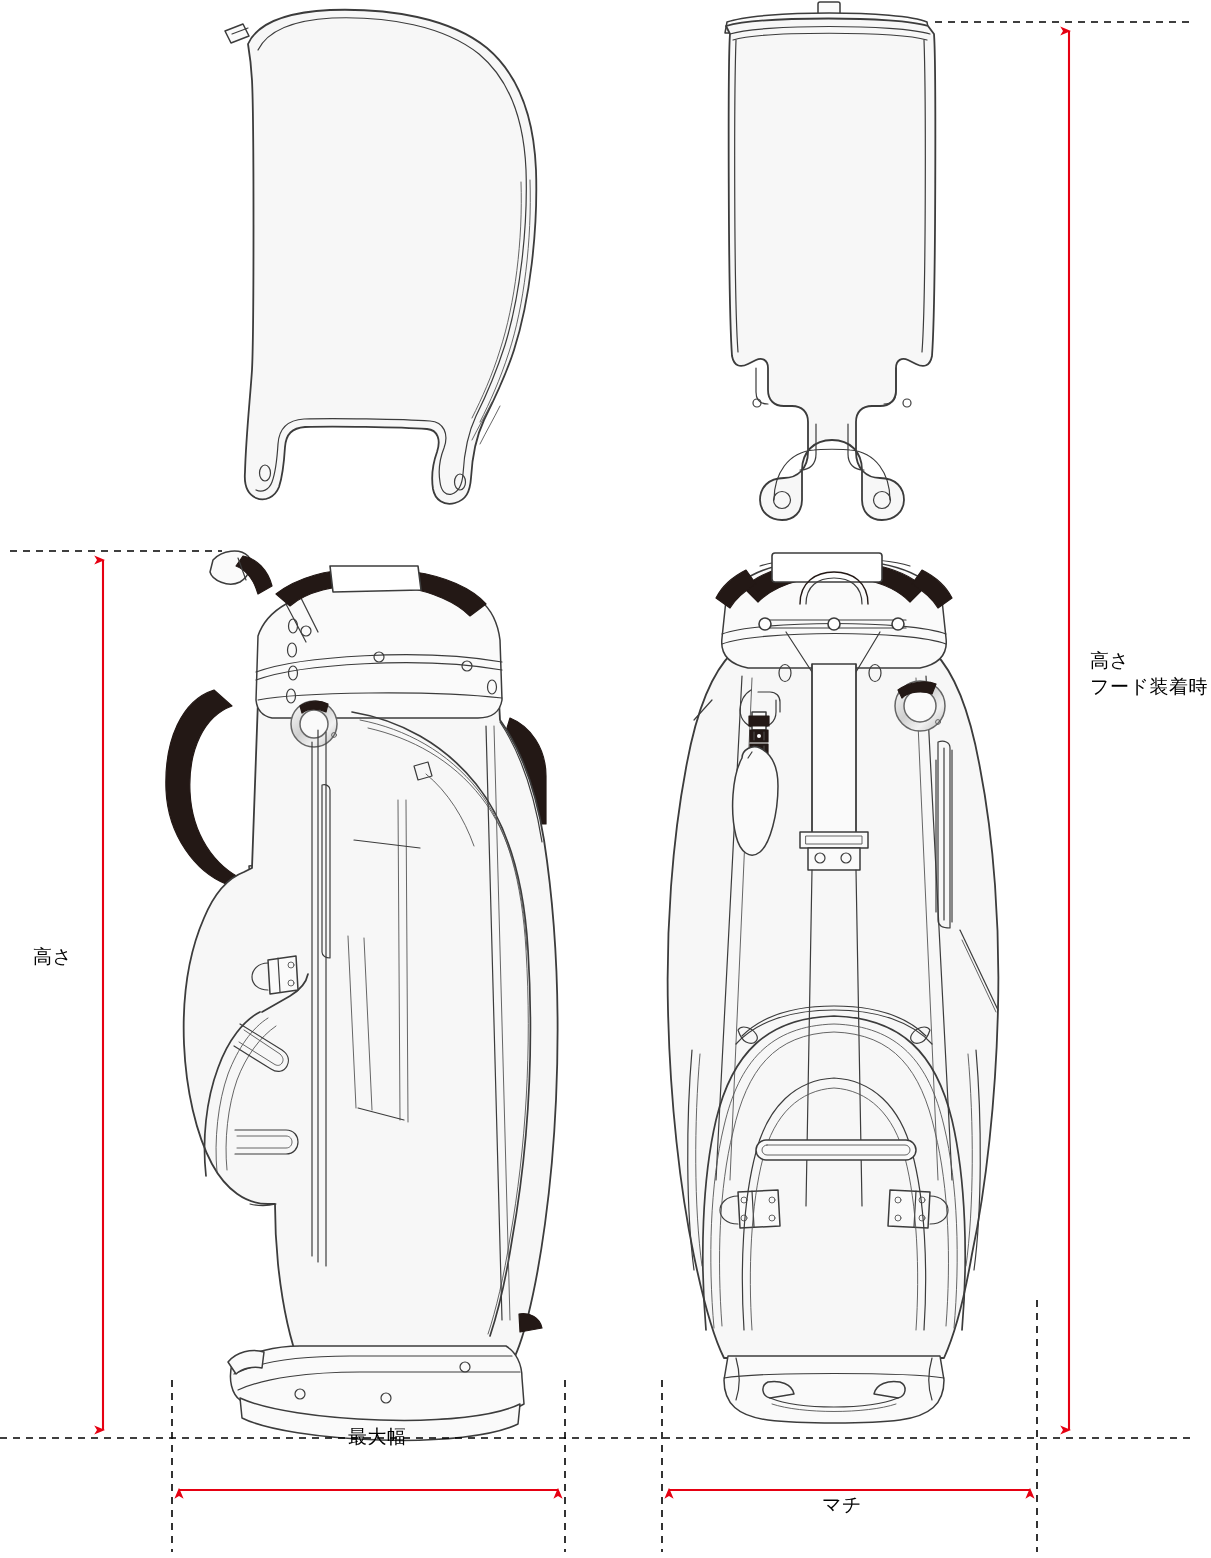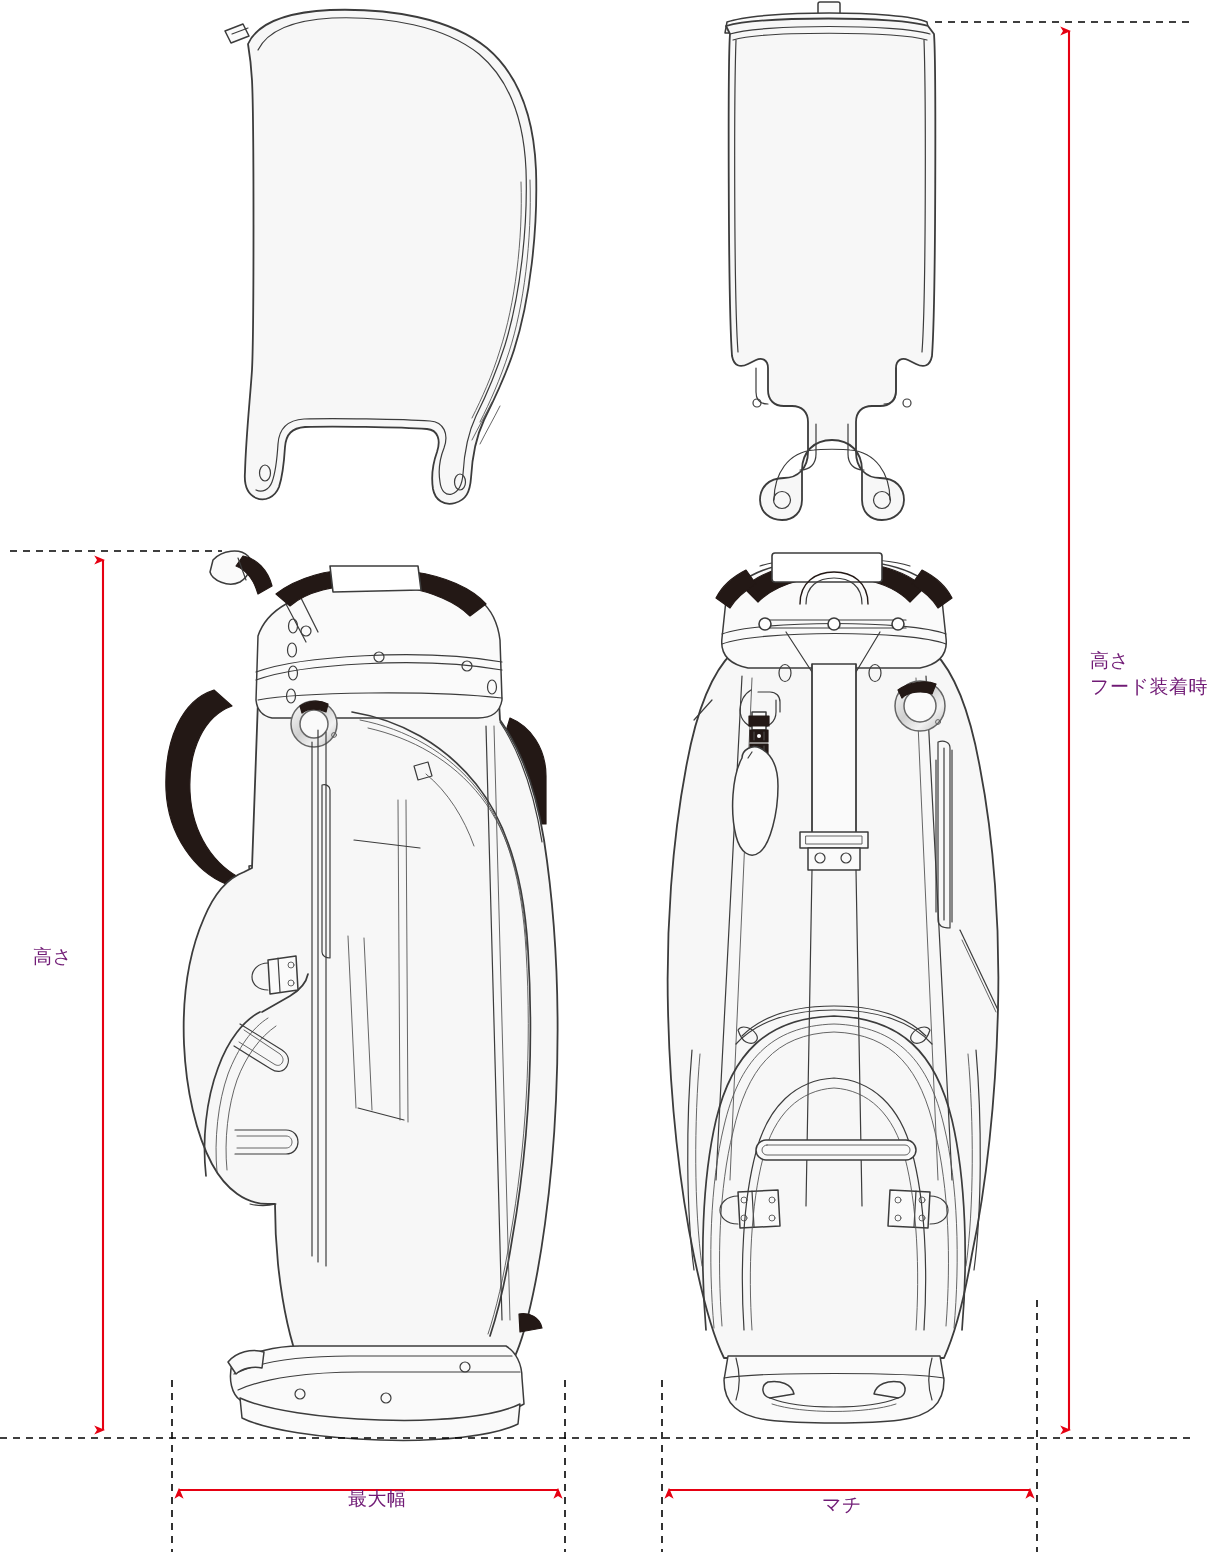--- a/index.html
+++ b/index.html
@@ -17,30 +17,30 @@
     background: #ffffff;
     overflow: hidden;
   }
   #canvas > svg {
     position: absolute;
     top: 0;
     left: 0;
   }
   .dim-label {
     position: absolute;
-    color: #701a75;
+    color: #000000;
     font-size: 19px;
     line-height: 1.35;
     white-space: pre;
     letter-spacing: 0.5px;
     font-family: "DejaVu Sans", "Liberation Sans", sans-serif;
   }
   #label-height-left  { left: 33px;  top: 944px; }
   #label-height-hood  { left: 1090px; top: 648px; }
-  #label-max-width    { left: 348px; top: 1488px; font-family: Liberation Mono, monospace; }
+  #label-max-width    { left: 348px; top: 1424px; }
   #label-gusset       { left: 822px; top: 1492px; }
 </style>
 </head>
 <body>
 
 <div id="canvas">
 
   <svg width="1211" height="1558" viewBox="0 0 1211 1558">
     <defs>
       <style>

